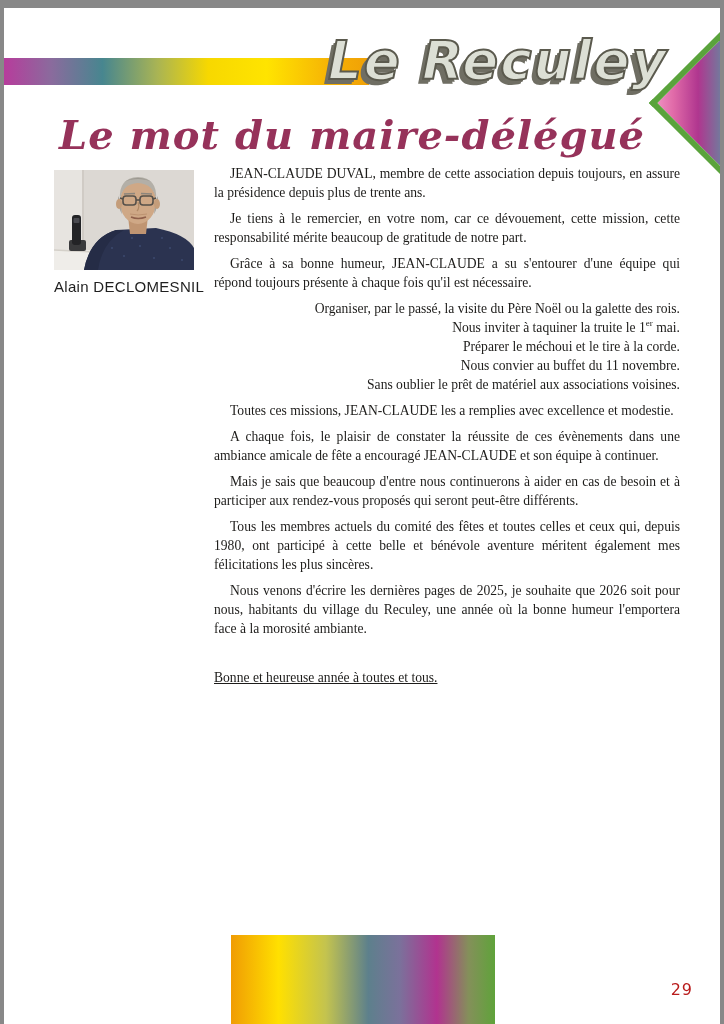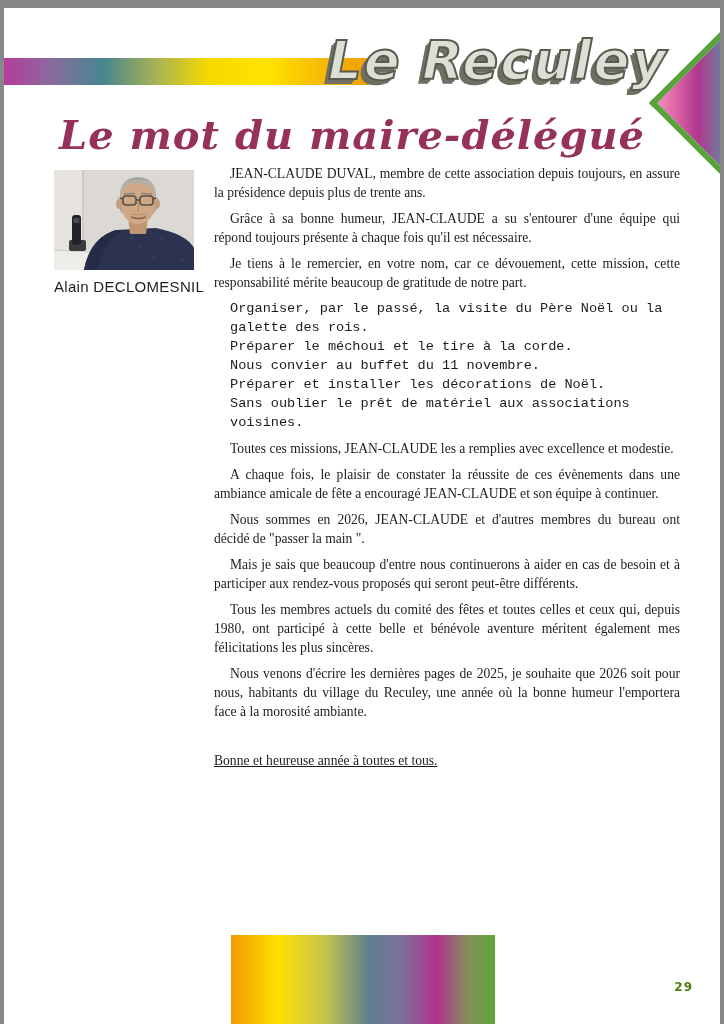--- a/index.html
+++ b/index.html
@@ -56,38 +56,38 @@
     font-size:15px;letter-spacing:.3px;color:#1f1f1f;
     white-space:nowrap;
   }
   
   .article{
     position:absolute;left:210px;top:156px;width:466px;
     font-size:13.6px;line-height:19px;
     text-align:justify;
   }
   .article p{margin:0 0 7px 0;text-indent:16px;}
-  .events-list{margin:0 0 7px 0;text-align:left;font-family:Liberation Mono, monospace;}
+  .events-list{margin:0 0 7px 0;text-align:right;}
   .events-list .line{padding-left:16px;}
   sup{font-size:9px;line-height:0;}
   .closing{
     margin-top:30px !important;
     text-align:left;text-indent:0 !important;text-decoration:underline;
   }
   
   .bottom-block{
     position:absolute;left:227px;top:927px;width:264px;height:97px;
     background:linear-gradient(90deg,
       #f09c04 0%, #ffe000 18%, #c3c34f 36%, #5d808c 52%,
       #7b719b 64%, #b1338f 78%, #84905a 90%, #5fa33a 100%);
   }
   .page-number{
     position:absolute;right:27px;top:972px;
     font-family:"DejaVu Sans", sans-serif;
-    font-weight:bold;font-size:12px;color:#4d7c0f;
+    font-weight:normal;font-size:16px;color:#b91c1c;
     letter-spacing:1px;
   }
 </style>
 </head>
 <body>
 
 <div class="page">
 
   <div class="top-bar"></div>
   <div class="masthead">Le Reculey</div>
@@ -147,34 +147,33 @@
         <path d="M84,32 Q86,38 83,41" stroke="#b08a66" stroke-width="1.2" fill="none"></path>
         <path d="M77,47 Q84,50 92,47" stroke="#8f5f4a" stroke-width="1.6" fill="none"></path>
         <path d="M76,44 Q84,46 93,44" stroke="#bd9371" stroke-width="1" fill="none"></path>
       </svg>
     </div>
     <figcaption class="photo-caption">Alain DECLOMESNIL</figcaption>
   </figure>
 
   <div class="article">
     <p>JEAN-CLAUDE DUVAL, membre de cette association depuis toujours, en assure la présidence depuis plus de trente ans.</p>
+    <p>Je tiens à le remercier, en votre nom, car ce dévouement, cette mission, cette responsabilité mérite beaucoup de gratitude de notre part.</p>
     <p>Grâce à sa bonne humeur, JEAN-CLAUDE a su s'entourer d'une équipe qui répond toujours présente à chaque fois qu'il est nécessaire.</p>
-    <p>Je tiens à le remercier, en votre nom, car ce dévouement, cette mission, cette responsabilité mérite beaucoup de gratitude de notre part.</p>
 
     <div class="events-list">
       <div class="line">Organiser, par le passé, la visite du Père Noël ou la galette des rois.</div>
+      <div class="line"><span>Nous inviter à taquiner la truite le 1</span><sup>er</sup><span> mai.</span></div>
       <div class="line">Préparer le méchoui et le tire à la corde.</div>
       <div class="line">Nous convier au buffet du 11 novembre.</div>
-      <div class="line">Préparer et installer les décorations de Noël.</div>
       <div class="line">Sans oublier le prêt de matériel aux associations voisines.</div>
     </div>
 
     <p>Toutes ces missions, JEAN-CLAUDE les a remplies avec excellence et modestie.</p>
     <p>A chaque fois, le plaisir de constater la réussite de ces évènements dans une ambiance amicale de fête a encouragé JEAN-CLAUDE et son équipe à continuer.</p>
-    <p>Nous sommes en 2026, JEAN-CLAUDE et d'autres membres du bureau ont décidé de "passer la main ".</p>
     <p>Mais je sais que beaucoup d'entre nous continuerons à aider en cas de besoin et à participer aux rendez-vous proposés qui seront peut-être différents.</p>
     <p>Tous les membres actuels du comité des fêtes et toutes celles et ceux qui, depuis 1980, ont participé à cette belle et bénévole aventure méritent également mes félicitations les plus sincères.</p>
     <p>Nous venons d'écrire les dernières pages de 2025, je souhaite que 2026 soit pour nous, habitants du village du Reculey, une année où la bonne humeur l'emportera face à la morosité ambiante.</p>
 
     <p class="closing">Bonne et heureuse année à toutes et tous.</p>
   </div>
 
   <div class="bottom-block"></div>
   <div class="page-number">29</div>
 

